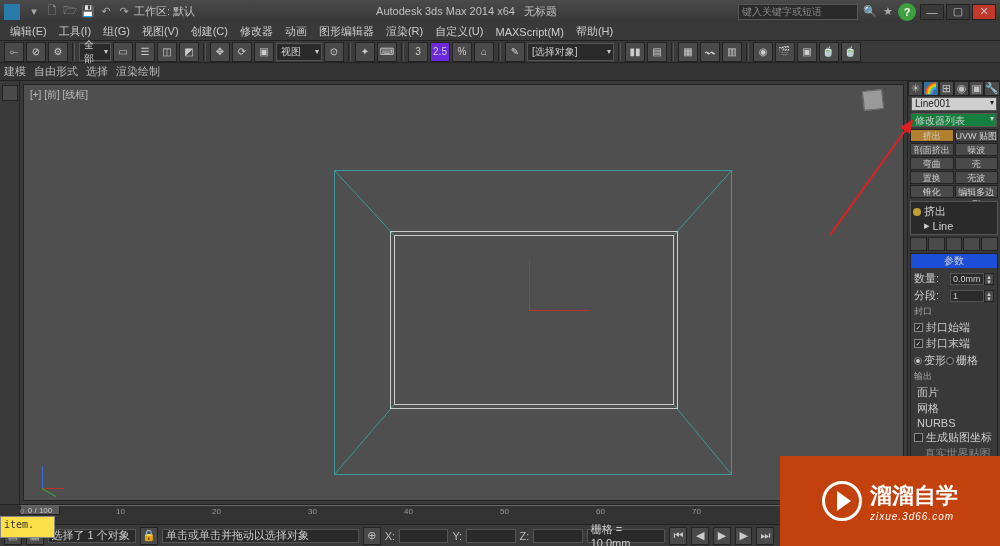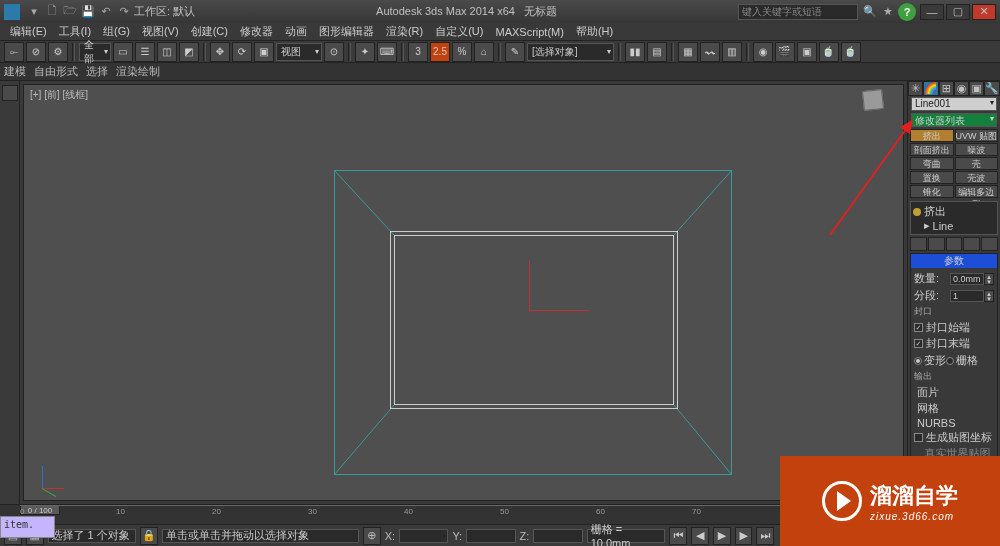--- a/index.html
+++ b/index.html
@@ -16,21 +16,21 @@
 .titlebar .help-btn { width: 18px; height: 18px; border-radius: 50%; background: #3fa03f; display: flex; align-items:center; justify-content:center; color:#fff; font-weight:bold; margin-right:4px; }
 .titlebar .mini-ico { width:16px; height:16px; margin-right:2px; display:flex; align-items:center; justify-content:center; color:#aaa; }
 
 
 .menubar { height: 18px; background: #393939; display: flex; align-items: center; padding: 0 4px; border-bottom: 1px solid #222; }
 .menubar .mitem { padding: 0 6px; font-size: 11px; color: #ccc; }
 
 
 .toolbar { height: 22px; background: #3a3a3a; display: flex; align-items: center; padding: 0 4px; border-bottom: 1px solid #222; gap: 2px; }
 .tbtn { width: 20px; height: 20px; background: #4a4a4a; border: 1px solid #222; display: flex; align-items: center; justify-content: center; color: #ccc; font-size:10px; }
-.tbtn.hl { background: #c2410c; }
+.tbtn.hl { background: #6d28d9; }
 .tdrop { height: 18px; background: #2a2a2a; border: 1px solid #555; color: #ccc; padding: 0 14px 0 4px; position: relative; font-size:10px; display:flex; align-items:center; }
 .tdrop::after { content: "▾"; position: absolute; right: 2px; font-size:8px; }
 .tsep { width: 3px; height: 18px; border-left: 1px solid #222; border-right: 1px solid #555; margin: 0 2px; }
 
 .toolbar2 { height: 18px; background: #333; display: flex; align-items: center; padding: 0 4px; border-bottom: 1px solid #222; gap:8px; }
 .toolbar2 .t2i { font-size: 11px; color: #bbb; }
 
 
 .main { position: absolute; top: 81px; left: 0; right: 0; bottom: 42px; display: flex; }
 .left-strip { width: 20px; background: #3a3a3a; border-right: 1px solid #222; display:flex; flex-direction:column; align-items:center; gap:2px; padding-top:4px;}
@@ -98,21 +98,21 @@
 
 .red-arrow { position:absolute; pointer-events:none; }
 
 
 .logo-overlay { position:absolute; right:0; bottom:0; width:220px; height:90px; background:#c2410c; display:flex; align-items:center; justify-content:center; gap:8px; }
 .logo-overlay .logocirc { width:40px; height:40px; border:3px solid #fff; border-radius:50%; display:flex; align-items:center; justify-content:center;}
 .logo-overlay .tri { width:0; height:0; border-left:14px solid #fff; border-top:10px solid transparent; border-bottom:10px solid transparent; margin-left:4px;}
 .logo-overlay .txt { color:#fff; }
 .logo-overlay .big { font-size:22px; font-weight:bold; }
 .logo-overlay .small { font-size:10px; letter-spacing:1px;font-style:italic;}
-.item-box { position:absolute; left:0; bottom:8px; width:55px; height:22px; background:#c4b5fd; color:#333; font-family:monospace; font-size:10px; padding:2px 3px; border:1px solid #888;}
+.item-box { position:absolute; left:0; bottom:8px; width:55px; height:22px; background:#fde047; color:#333; font-family:monospace; font-size:10px; padding:2px 3px; border:1px solid #888;}
 </style>
 </head>
 <body>
 
 <div class="titlebar">
   <div class="app-icon"></div>
   <span class="mini-ico">▾</span>
   <span class="mini-ico">🗋</span>
   <span class="mini-ico">🗁</span>
   <span class="mini-ico">💾</span>

